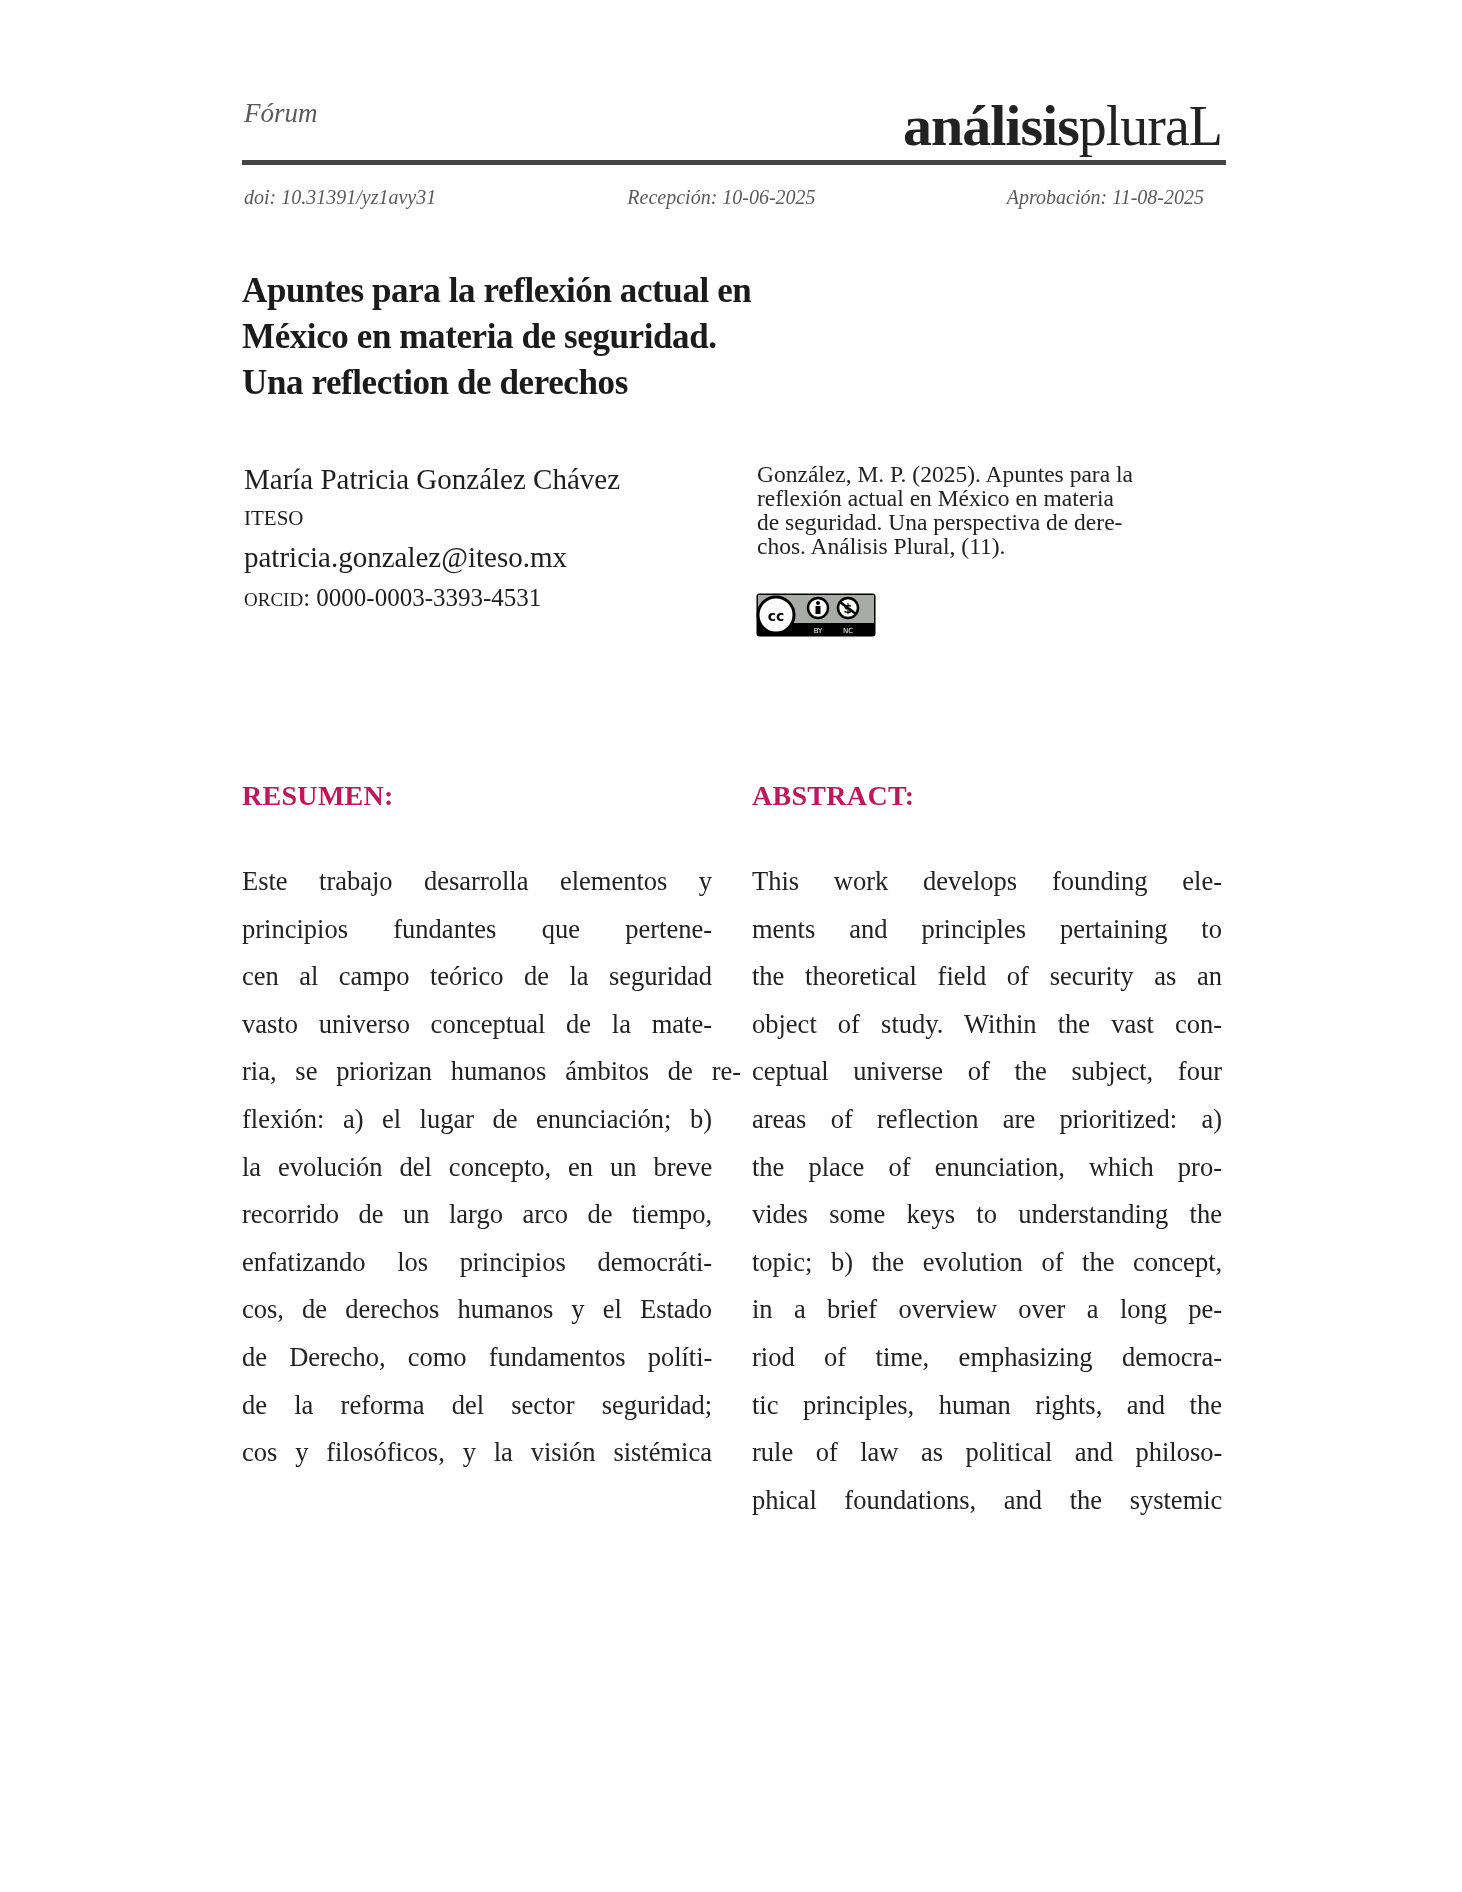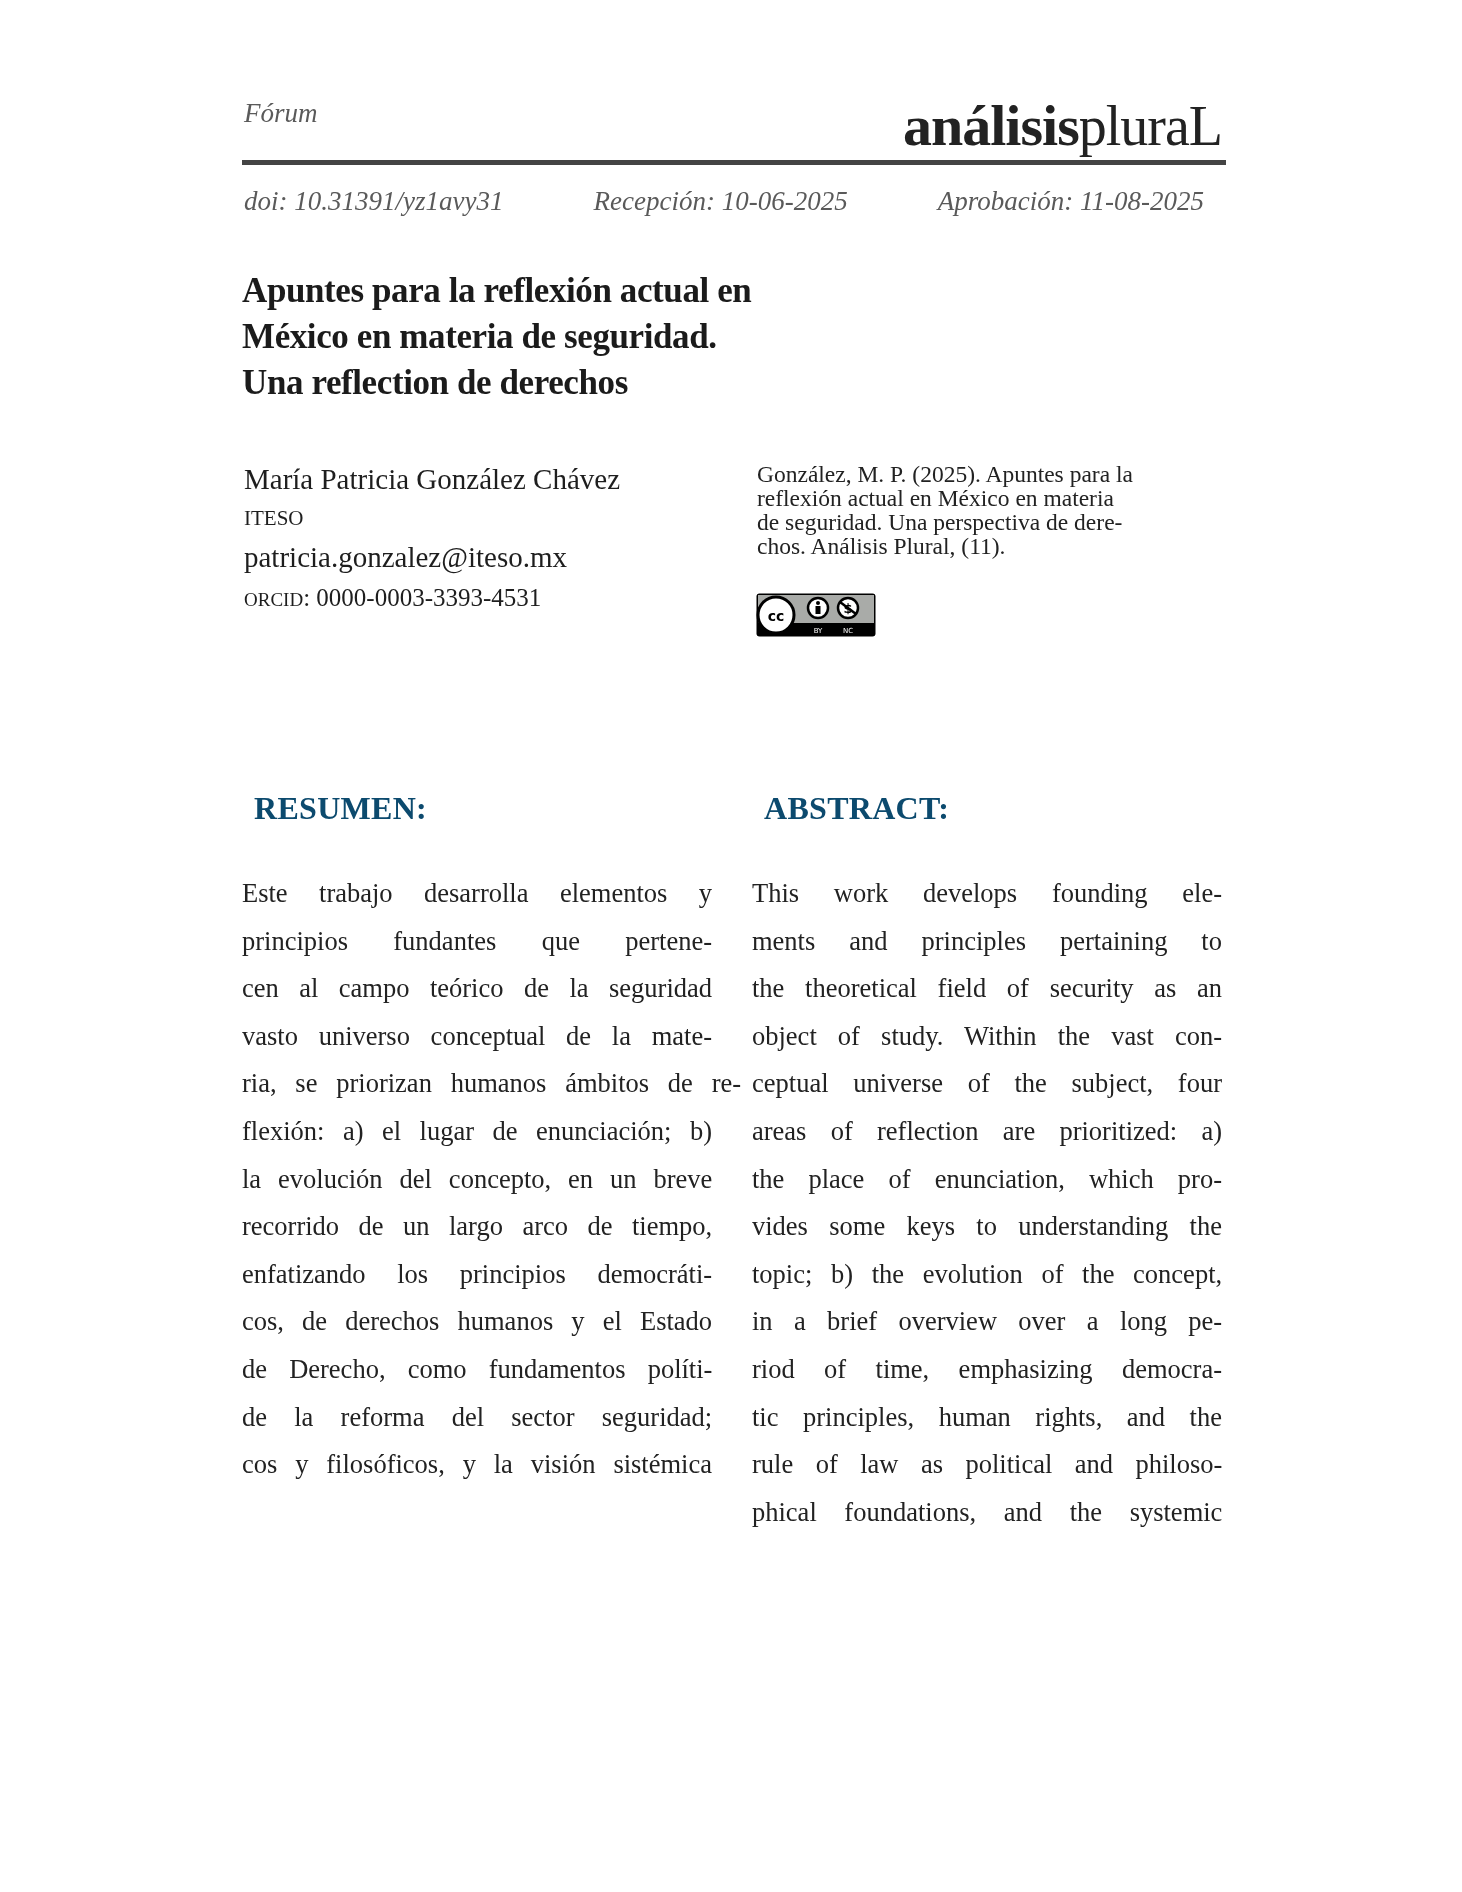--- a/index.html
+++ b/index.html
@@ -9,21 +9,21 @@
 
   
   #section-label { left: 244px; top: 98px; font-family: "Liberation Serif", serif; font-style: italic;
                    font-size: 27px; color: #5a5a5a; }
   #logo { right: 240px; top: 92px; font-family: "Liberation Serif", serif; color: #222; white-space: nowrap; }
   #logo .l1 { font-weight: bold; font-size: 58px; letter-spacing: -1px; }
   #logo .l2 { font-size: 56px; margin-left: 0; letter-spacing: -1px; }
   #header-rule { left: 242px; top: 160px; width: 984px; height: 5px; background: #444444; }
 
   #meta { left: 244px; top: 186px; width: 960px; display: flex; justify-content: space-between;
-          font-family: "Liberation Serif", serif; font-style: italic; font-size: 27px; color: #5a5a5a; }
+          font-family: "Liberation Serif", serif; font-style: italic; font-size: 20px; color: #5a5a5a; }
 
   
   #title { left: 242px; top: 268px; width: 620px; font-family: "Liberation Serif", serif; font-weight: bold;
            font-size: 35px; line-height: 46px; color: #1b1b1b; letter-spacing: -0.4px; }
 
   
   #author-block { left: 244px; top: 458px; width: 460px; font-family: "Liberation Serif", serif; color: #1e1e1e; }
   #author-name { font-size: 29px; line-height: 42px; }
   #affiliation { font-size: 21px; line-height: 36px; }
   #email { font-size: 29px; line-height: 42px; }
@@ -33,22 +33,22 @@
   
   #citation { left: 757px; top: 462px; width: 452px; font-family: "Liberation Serif", serif;
               font-size: 23.5px; line-height: 24px; color: #222; }
 
   #cc-badge { left: 756px; top: 593px; width: 120px; height: 44px; }
 
   
   .col { width: 470px; }
   #col-es { left: 242px; top: 776px; }
   #col-en { left: 752px; top: 776px; }
-  .col h2 { margin: 12px; font-family: "Liberation Serif", serif; font-weight: bold; font-size: 32px;
-            line-height: 40px; color: #0c4a6e; letter-spacing: 0.3px; }
+  .col h2 { margin: 0; font-family: "Liberation Serif", serif; font-weight: bold; font-size: 28px;
+            line-height: 40px; color: #be185d; letter-spacing: 0.3px; }
   .col .body { margin-top: 42px; font-family: "Liberation Serif", serif; font-size: 26.5px;
                line-height: 47.6px; color: #222; }
   .col .line { display: block; text-align: justify; text-align-last: justify; white-space: nowrap; height: 47.6px; }
 </style>
 </head>
 <body>
 
 <div id="section-label" class="abs">Fórum</div>
 
 <div id="logo" class="abs">

